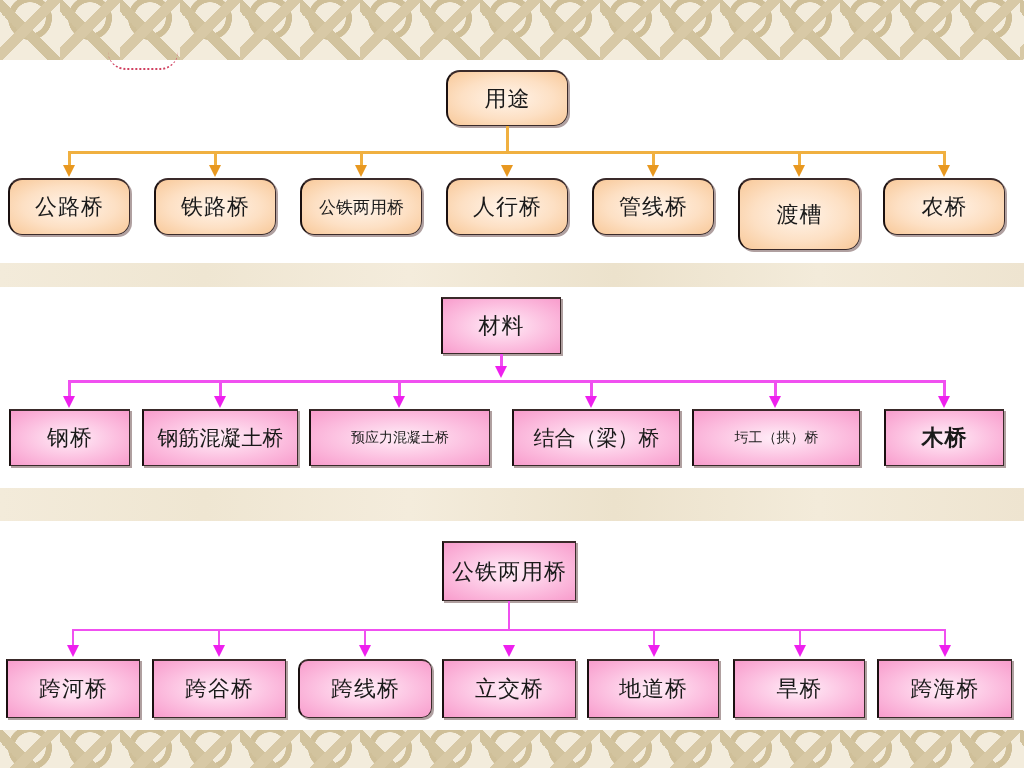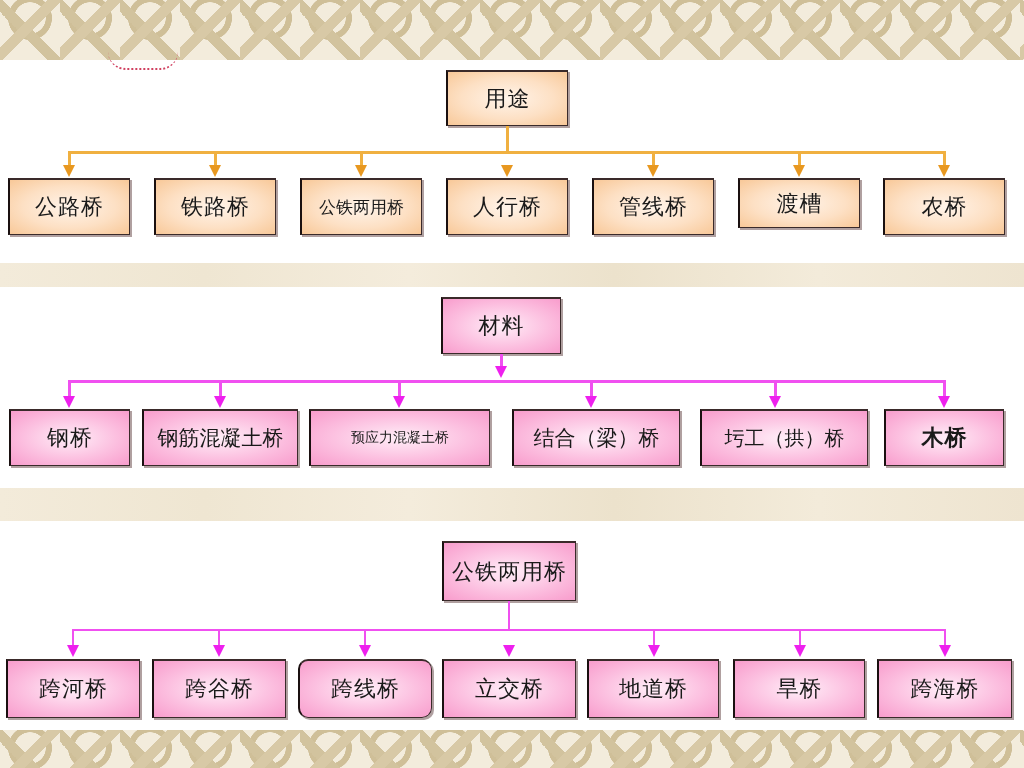--- a/index.html
+++ b/index.html
@@ -34,20 +34,21 @@
     position: absolute; box-sizing: border-box;
     border: 1px solid #3a2a2a;
     border-top: 2px solid #3a2a2a;
     border-left: 2px solid #1a1010;
     display: flex; align-items: center; justify-content: center;
     font-size: 22px; color: #1a1a1a; letter-spacing: 1px;
     box-shadow: 2px 2px 0 #b0a0a0;
   }
   .node.orange {
     background: radial-gradient(ellipse at center, #fff4ea 0%, #fde0c4 55%, #f8c898 100%);
+    border-radius: 14px;
   }
   .node.pink {
     background: radial-gradient(ellipse at center, #ffeef8 0%, #fcc0e0 55%, #f89ccc 100%);
   }
   .node.small-text { font-size: 17px; letter-spacing: 0; }
 
   .line { position: absolute; }
   .line.orange { background: #f0b040; }
   .line.pink { background: #f050f0; }
   .arrow {
@@ -82,21 +83,21 @@
 
   <div class="arrow orange" style="left:501px;top:165px;"></div>
   <div class="node orange" style="left:446px;top:178px;width:122px;height:57px;">人行桥</div>
 
   <div class="line orange" style="left:652px;top:151px;width:3px;height:16px;"></div>
   <div class="arrow orange" style="left:647px;top:165px;"></div>
   <div class="node orange" style="left:592px;top:178px;width:122px;height:57px;">管线桥</div>
 
   <div class="line orange" style="left:798px;top:151px;width:3px;height:16px;"></div>
   <div class="arrow orange" style="left:793px;top:165px;"></div>
-  <div class="node orange" style="left:738px;top:178px;width:122px;height:50px;">渡槽</div>
+  <div class="node orange" style="left:738px;top:178px;width:122px;height:72px;">渡槽</div>
 
   <div class="line orange" style="left:943px;top:151px;width:3px;height:16px;"></div>
   <div class="arrow orange" style="left:938px;top:165px;"></div>
   <div class="node orange" style="left:883px;top:178px;width:122px;height:57px;">农桥</div>
 </div>
 
 <div class="sep-band sep-1"></div>
 
 <div>
   <div class="node pink" style="left:441px;top:297px;width:120px;height:57px;">材料</div>
@@ -115,21 +116,21 @@
   <div class="line pink" style="left:398px;top:380px;width:3px;height:16px;"></div>
   <div class="arrow pink" style="left:393px;top:396px;"></div>
   <div class="node pink" style="left:309px;top:409px;width:181px;height:57px;font-size:14px;letter-spacing:0;">预应力混凝土桥</div>
 
   <div class="line pink" style="left:590px;top:380px;width:3px;height:16px;"></div>
   <div class="arrow pink" style="left:585px;top:396px;"></div>
   <div class="node pink" style="left:512px;top:409px;width:168px;height:57px;font-size:21px;letter-spacing:0;">结合（梁）桥</div>
 
   <div class="line pink" style="left:774px;top:380px;width:3px;height:16px;"></div>
   <div class="arrow pink" style="left:769px;top:396px;"></div>
-  <div class="node pink" style="left:692px;top:409px;width:168px;height:57px;font-size:20px;letter-spacing:0;margin-left:8px;">圬工（拱）桥</div>
+  <div class="node pink" style="left:692px;top:409px;width:168px;height:57px;font-size:14px;letter-spacing:0;">圬工（拱）桥</div>
 
   <div class="line pink" style="left:943px;top:380px;width:3px;height:16px;"></div>
   <div class="arrow pink" style="left:938px;top:396px;"></div>
   <div class="node pink" style="left:884px;top:409px;width:120px;height:57px;font-weight:bold;">木桥</div>
 </div>
 
 <div class="sep-band sep-2"></div>
 
 <div>
   <div class="node pink" style="left:442px;top:541px;width:134px;height:60px;">公铁两用桥</div>

